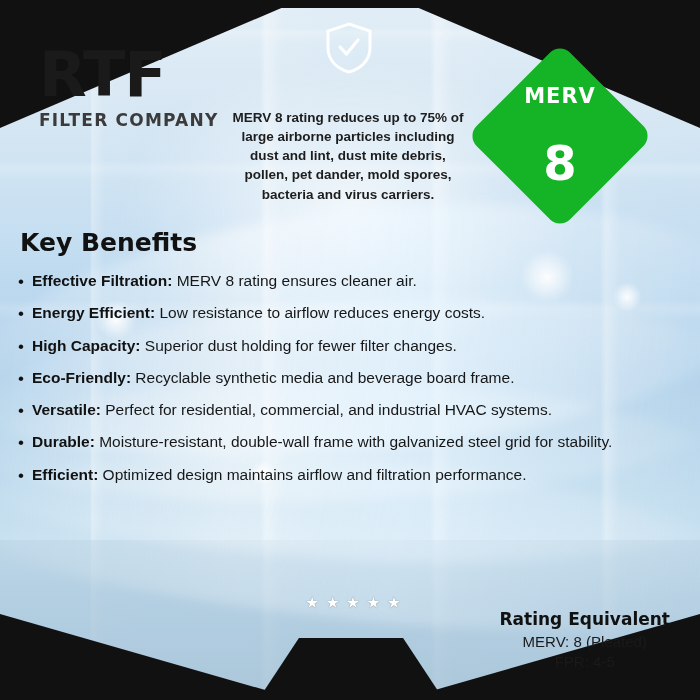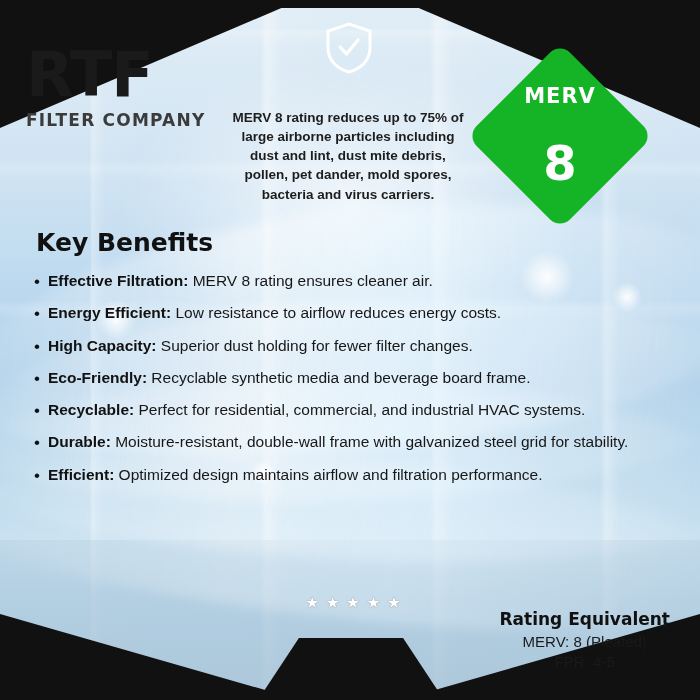--- a/index.html
+++ b/index.html
@@ -127,21 +127,21 @@
     position: absolute;
     bottom: 0; left: 258px;
     width: 186px; height: 62px;
     background: #111111;
     clip-path: polygon(22% 0%, 78% 0%, 100% 100%, 0% 100%);
   }
 
   
   .logo {
     position: absolute;
-    top: 44px; left: 26px;
+    top: 44px; left: 39px;
     color: #141414;
     line-height: 1;
   }
   .logo-mark {
     font-size: 62px;
     font-weight: bold;
     letter-spacing: -1px;
     font-family: "DejaVu Sans", sans-serif;
     color: #1a1a1a;
   }
@@ -209,21 +209,21 @@
     font-size: 48px;
     font-weight: bold;
     line-height: 1.05;
     margin-top: 2px;
     font-family: "DejaVu Sans", sans-serif;
   }
 
   
   .benefits {
     position: absolute;
-    top: 228px; left: 34px;
+    top: 228px; left: 18px;
     width: 634px;
   }
   .benefits-title {
     font-size: 25px;
     font-weight: bold;
     color: #111111;
     margin: 0 0 14px 2px;
     font-family: "DejaVu Sans", sans-serif;
   }
   .benefit-row {
@@ -345,21 +345,21 @@
     <div class="benefit-row">
       <span class="bullet">•</span>
       <span class="benefit-text"><strong>High Capacity:</strong><span> Superior dust holding for fewer filter changes.</span></span>
     </div>
     <div class="benefit-row">
       <span class="bullet">•</span>
       <span class="benefit-text"><strong>Eco-Friendly:</strong><span> Recyclable synthetic media and beverage board frame.</span></span>
     </div>
     <div class="benefit-row">
       <span class="bullet">•</span>
-      <span class="benefit-text"><strong>Recyclable:</strong><span> Perfect for residential, commercial, and industrial HVAC systems.</span></span>
+      <span class="benefit-text"><strong>Versatile:</strong><span> Perfect for residential, commercial, and industrial HVAC systems.</span></span>
     </div>
     <div class="benefit-row">
       <span class="bullet">•</span>
       <span class="benefit-text"><strong>Durable:</strong><span> Moisture-resistant, double-wall frame with galvanized steel grid for stability.</span></span>
     </div>
     <div class="benefit-row">
       <span class="bullet">•</span>
       <span class="benefit-text"><strong>Efficient:</strong><span> Optimized design maintains airflow and filtration performance.</span></span>
     </div>
   </div>

